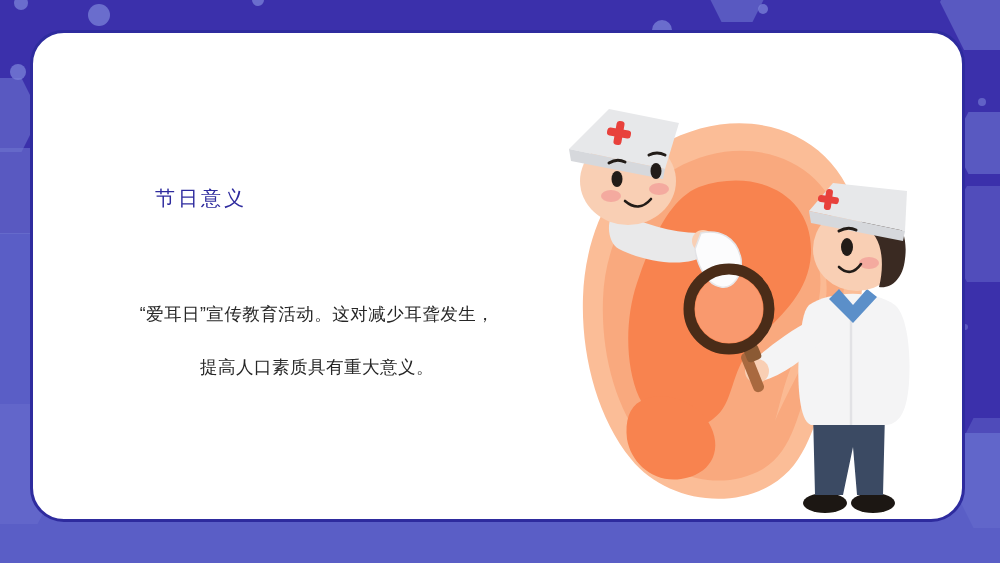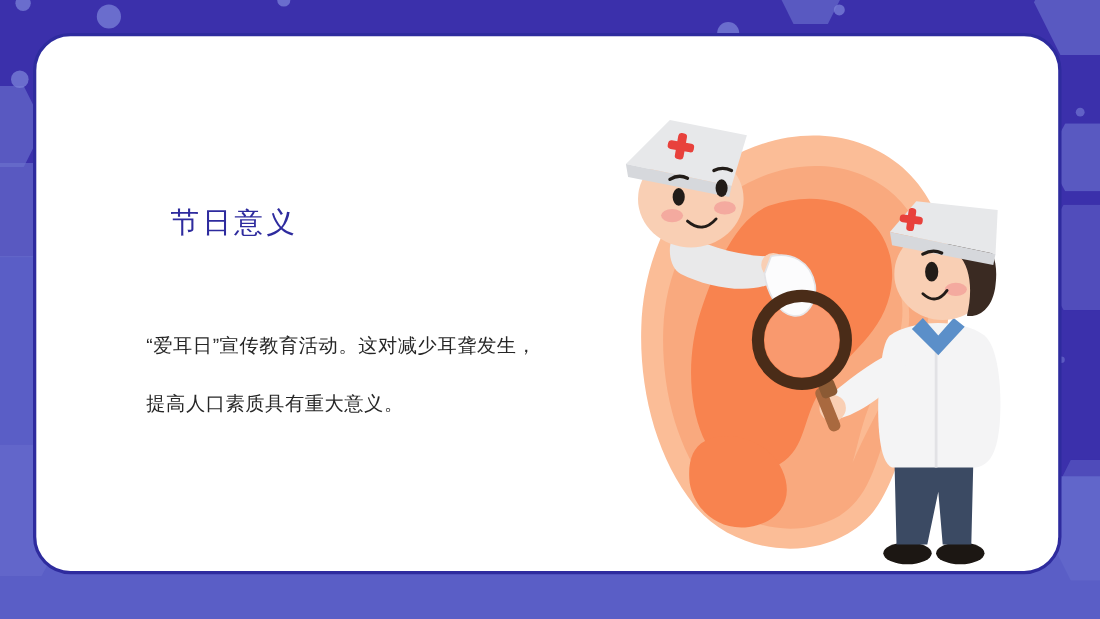--- a/index.html
+++ b/index.html
@@ -35,27 +35,27 @@
     position:absolute; left:30px; top:30px;
     width:935px; height:492px;
     background:#ffffff;
     border:3px solid #2e2b9e;
     border-radius:34px;
     overflow:hidden;
   }
   
   .title{
     position:absolute; left:122px; top:152px;
-    font-size:26px; letter-spacing:3px; color:#2e2b9e;
+    font-size:20px; letter-spacing:3px; color:#2e2b9e;
     white-space:nowrap;
   }
   .body-text{
     position:absolute; left:100px; top:255px; width:368px;
     font-size:17.5px; line-height:53px; color:#262626;
-    letter-spacing:.5px;
+    text-align:center; letter-spacing:.5px;
   }
   
   #art{
     position:absolute; left:480px; top:50px; width:440px; height:440px;
   }
   #art svg{ display:block; width:100%; height:100%; }
 </style>
 </head>
 <body>
 

